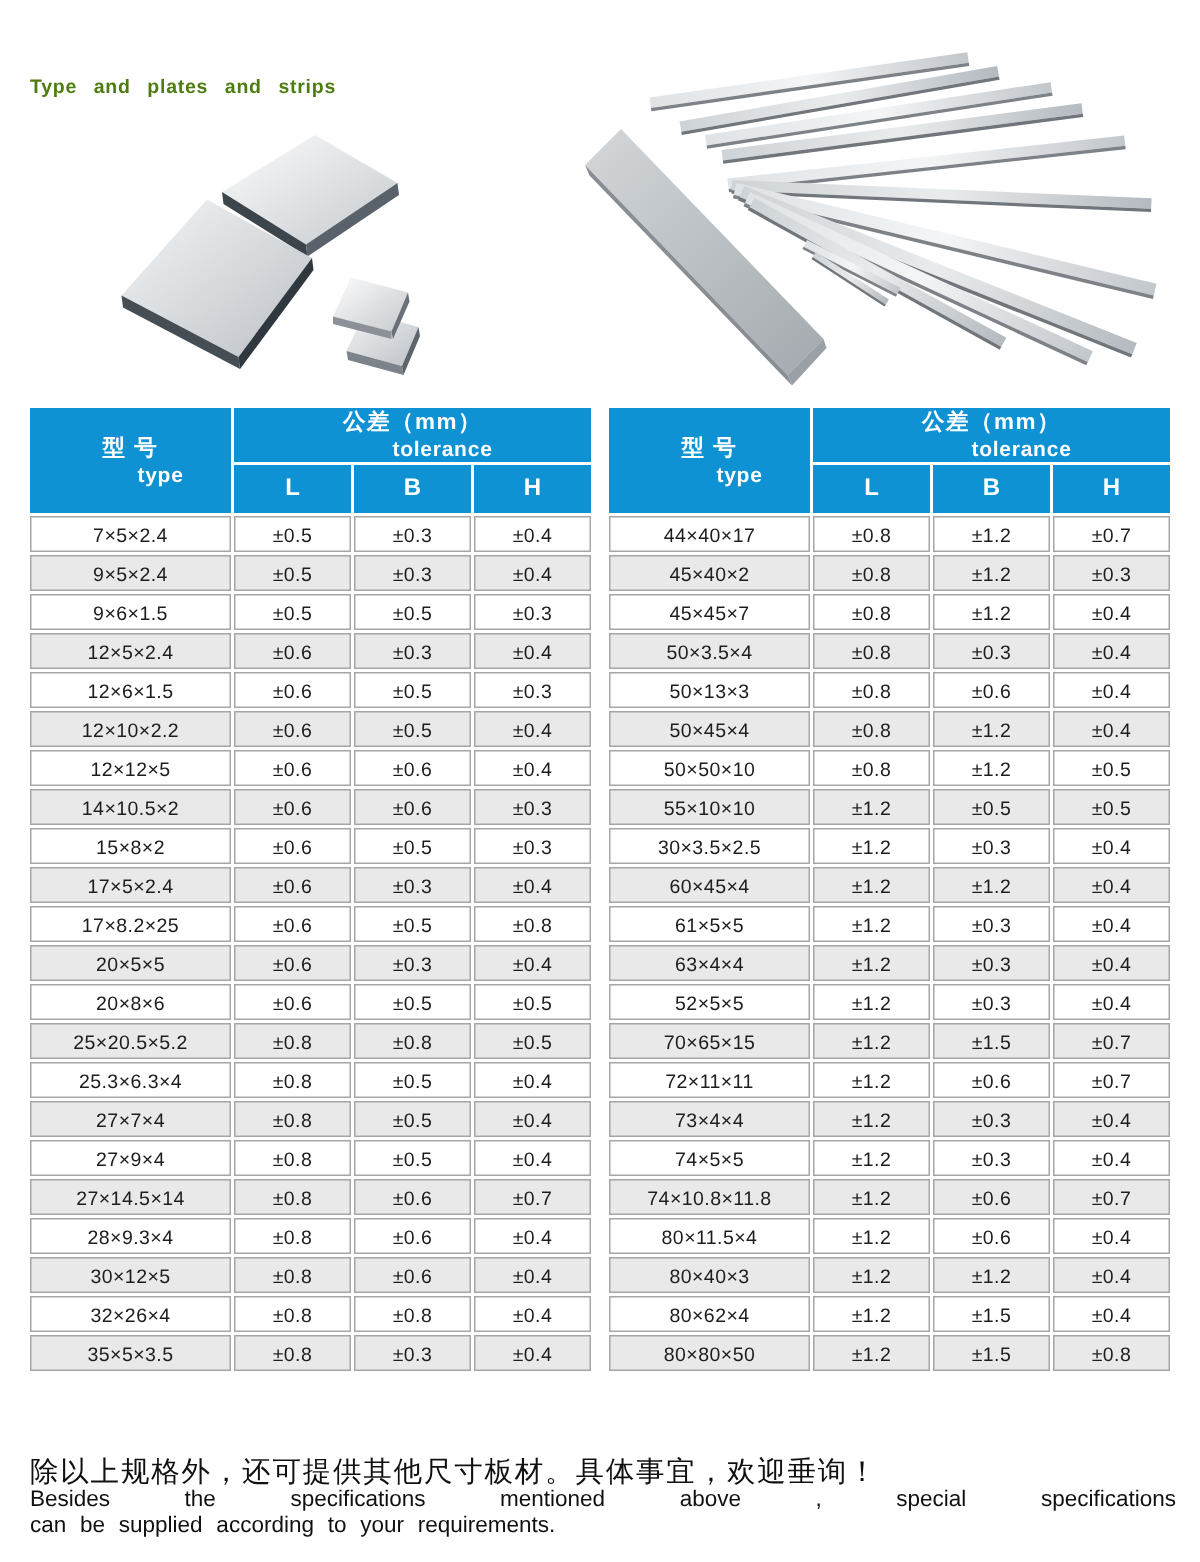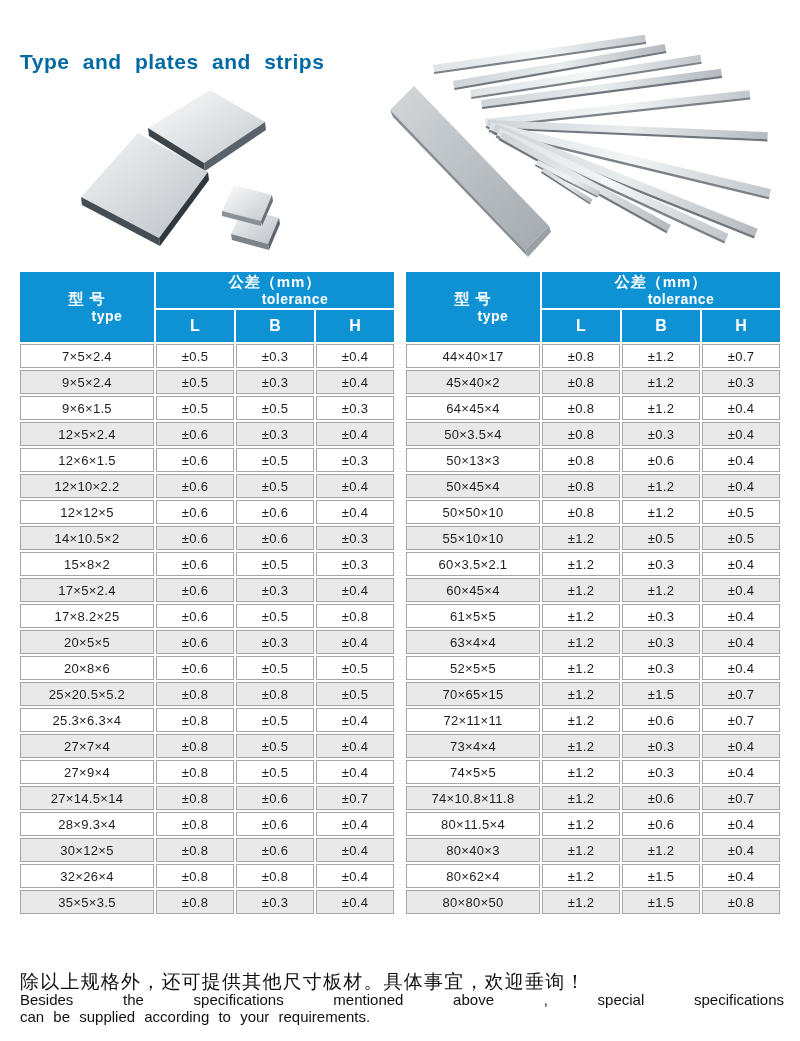--- a/index.html
+++ b/index.html
@@ -17,21 +17,21 @@
   
   .banner{
     position:absolute;left:18px;top:15px;height:30px;line-height:30px;
     background:var(--banner-blue);color:#fff;
     border-radius:0 15px 15px 0;
     padding:0 22px 0 13px;
     font-size:20px;font-weight:bold;letter-spacing:2px;white-space:nowrap;
   }
   .subtitle{
     position:absolute;left:20px;top:50px;
-    font-size:21px;font-weight:bold;color:#0369a1;
+    font-size:13px;font-weight:bold;color:#4d7c0f;
     letter-spacing:0.5px;word-spacing:7px;
   }
   
   .photo{position:absolute;}
   .photo-plates{left:60px;top:85px;}
   .photo-strips{left:388px;top:22px;}
   
   .tables-row{
     position:absolute;left:18px;top:270px;width:764px;
     display:flex;gap:8px;
@@ -374,21 +374,21 @@
             <td>±1.2</td>
             <td>±0.7</td>
           </tr>
           <tr class="alt">
             <td>45×40×2</td>
             <td>±0.8</td>
             <td>±1.2</td>
             <td>±0.3</td>
           </tr>
           <tr>
-            <td>64×45×4</td>
+            <td>45×45×7</td>
             <td>±0.8</td>
             <td>±1.2</td>
             <td>±0.4</td>
           </tr>
           <tr class="alt">
             <td>50×3.5×4</td>
             <td>±0.8</td>
             <td>±0.3</td>
             <td>±0.4</td>
           </tr>
@@ -410,21 +410,21 @@
             <td>±1.2</td>
             <td>±0.5</td>
           </tr>
           <tr class="alt">
             <td>55×10×10</td>
             <td>±1.2</td>
             <td>±0.5</td>
             <td>±0.5</td>
           </tr>
           <tr>
-            <td>60×3.5×2.1</td>
+            <td>30×3.5×2.5</td>
             <td>±1.2</td>
             <td>±0.3</td>
             <td>±0.4</td>
           </tr>
           <tr class="alt">
             <td>60×45×4</td>
             <td>±1.2</td>
             <td>±1.2</td>
             <td>±0.4</td>
           </tr>

